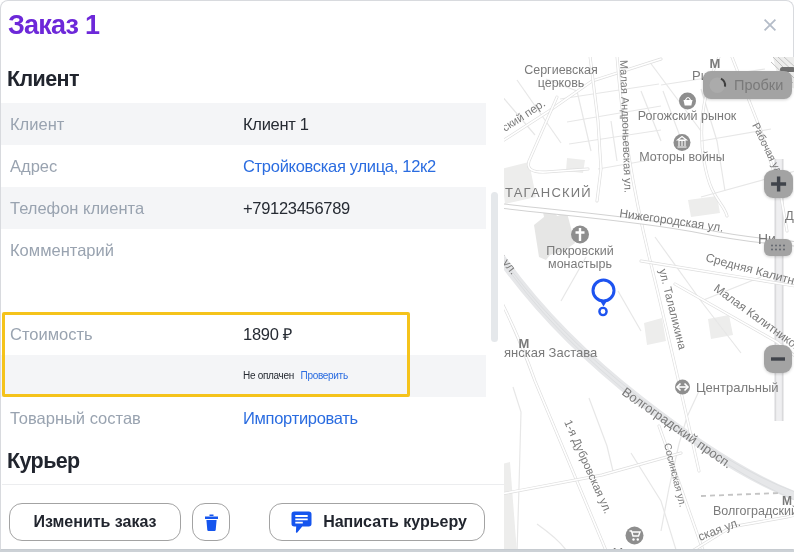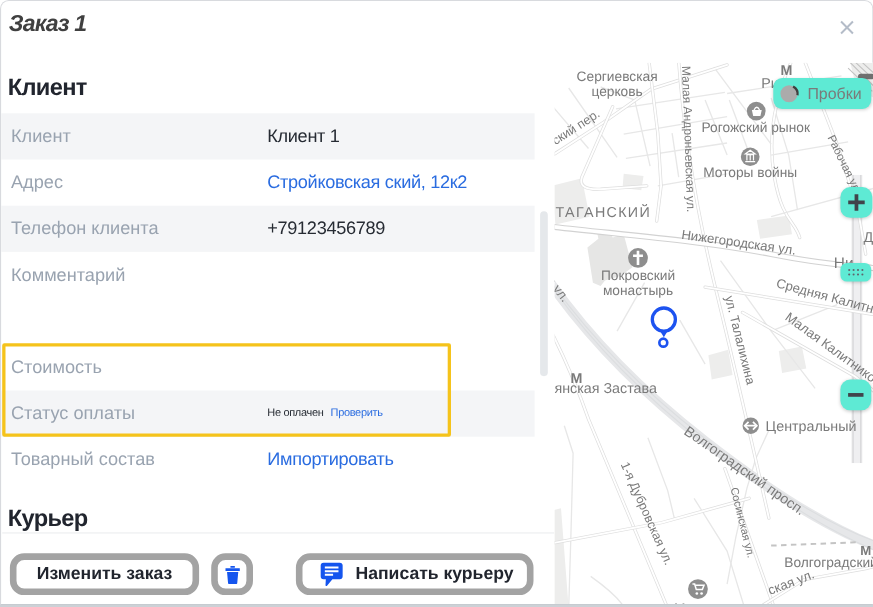--- a/index.html
+++ b/index.html
@@ -2,77 +2,77 @@
 <html><head>
 <meta charset="utf-8">
 <style>
   * { margin:0; padding:0; box-sizing:border-box; }
   html,body { width:794px; height:552px; overflow:hidden; background:#fff;
     font-family:"Liberation Sans", sans-serif; }
   .dialog { position:absolute; left:0; top:0; width:794px; height:550px;
     background:#fff; border:1px solid #d8dade; border-bottom:1px solid #c6cbd0;
     border-radius:8px 8px 0 0; }
   .botband { position:absolute; left:0; top:550px; width:794px; height:2px; background:#ccd1d6; }
-  .title { position:absolute; left:7px; top:9px; font-size:21px; font-weight:700; color:#404040; letter-spacing:-0.8px;font-style:italic; }
+  .title { position:absolute; left:7px; top:9px; font-size:27px; font-weight:700; color:#6d28d9; letter-spacing:-0.8px; }
   .xclose { position:absolute; left:758px; top:13px; width:22px; height:22px; }
   .sect { position:absolute; left:6px; font-size:21.5px; letter-spacing:-0.6px; font-weight:700; color:#21252e; }
   .row { position:absolute; left:0px; width:485px; height:42px; line-height:42px; font-size:16.5px; }
   .row.g { background:#f4f5f7; }
   .lab { position:absolute; left:9px; color:#99a3b0; }
   .val { position:absolute; left:242px; color:#262b33; letter-spacing:-0.3px; }
   .lnk { color:#2a6ce0; }
   .ybox { position:absolute; left:1px; top:311px; width:408px; height:85px;
     border:3px solid #f5c31b; border-radius:2px; z-index:5; }
   .scrollbar { position:absolute; left:490px; top:191px; width:7px; height:150px;
     border-radius:4px; background:#e5e8eb; }
   .footline { position:absolute; left:1px; top:483px; width:502px; height:1px; background:#ecedef; }
   .btn { position:absolute; top:502px; height:38px; background:#fff;
-    border:6px solid #a3a3a3; border-radius:13px; font-size:16px; font-weight:600; color:#21252e;
+    border:1px solid #a3a3a3; border-radius:13px; font-size:16px; font-weight:600; color:#21252e;
     display:flex; align-items:center; justify-content:center; }
   .map { position:absolute; left:503px; top:56px; width:290px; height:492px; overflow:hidden; background:#fff; }
-  .mctl { position:absolute; background:#5eead4; border-radius:9px;
+  .mctl { position:absolute; background:#a3a3a3; border-radius:9px;
     box-shadow:0 1px 3px rgba(0,0,0,.18); }
 </style>
 </head>
 <body>
 <div class="dialog">
   <div class="title">Заказ 1</div>
   <svg class="xclose" viewBox="0 0 22 22">
       <path d="M5.6 5.6 L16.4 16.4 M16.4 5.6 L5.6 16.4" stroke="#b4bcc8" stroke-width="1.8" fill="none"></path>
     </svg>
 
   <div class="sect" style="top:66px;">Клиент</div>
   <div class="row g" style="top:102px;">
       <span class="lab">Клиент</span>
       <span class="val">Клиент 1</span>
     </div>
   <div class="row" style="top:144px;text-align:center;">
       <span class="lab">Адрес</span>
-      <span class="val lnk">Стройковская ский, 12к2</span>
+      <span class="val lnk">Стройковская улица, 12к2</span>
     </div>
   <div class="row g" style="top:186px;">
       <span class="lab">Телефон клиента</span>
       <span class="val">+79123456789</span>
     </div>
   <div class="row" style="top:228px;">
       <span class="lab">Комментарий</span>
     </div>
   <div class="row" style="top:312px;padding-left:26px;">
       <span class="lab">Стоимость</span>
+      <span class="val">1890 ₽</span>
     </div>
   <div class="row g" style="top:354px;">
-      <span class="lab">Статус оплаты</span>
       <span class="val" style="font-size:10px;">Не оплачен <span class="lnk" style="margin-left:4px;">Проверить</span></span>
     </div>
   <div class="row" style="top:396px;padding-left:40px;">
       <span class="lab">Товарный состав</span>
       <span class="val lnk">Импортировать</span>
     </div>
   <div class="ybox"></div>
-  <div class="sect" style="top:448px;margin-top:10px;">Курьер</div>
+  <div class="sect" style="top:448px;">Курьер</div>
   <div class="scrollbar"></div>
 
   <div class="footline"></div>
   <div class="btn" style="left:8px; width:172px;">Изменить заказ</div>
   <div class="btn" style="left:191px; width:38px;">
     <svg width="17" height="18" viewBox="0 0 17 18">
         <path d="M6.5 1.5 h4 v1.6 h-4 z M2 3.6 h13 v2.4 h-13 z M3.4 7 h10.2 l-0.9 10 a1.2 1.2 0 0 1 -1.2 1 h-6 a1.2 1.2 0 0 1 -1.2 -1 z" fill="#1555ee"></path>
       </svg>
   </div>
   <div class="btn" style="left:268px; width:216px;text-align:right;">

